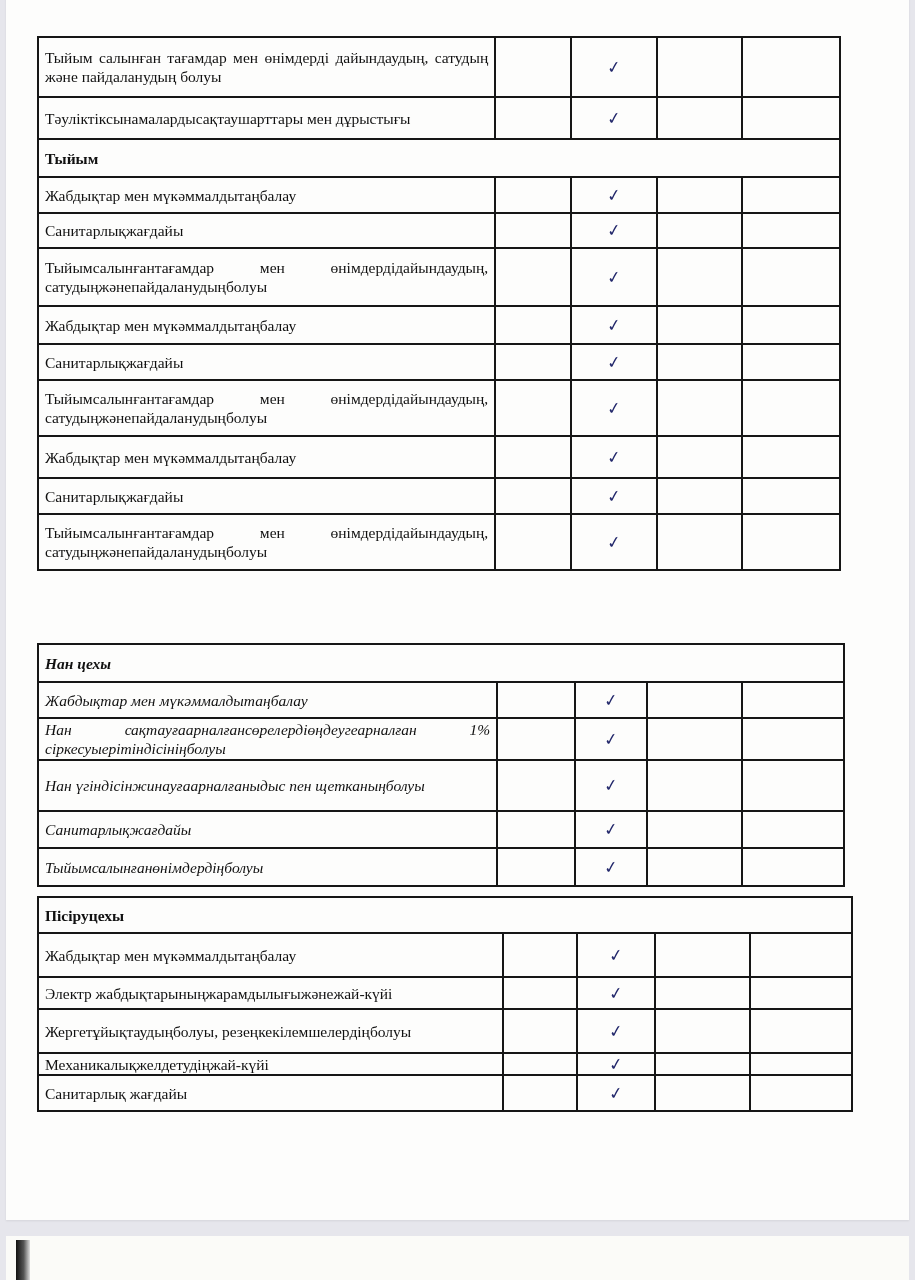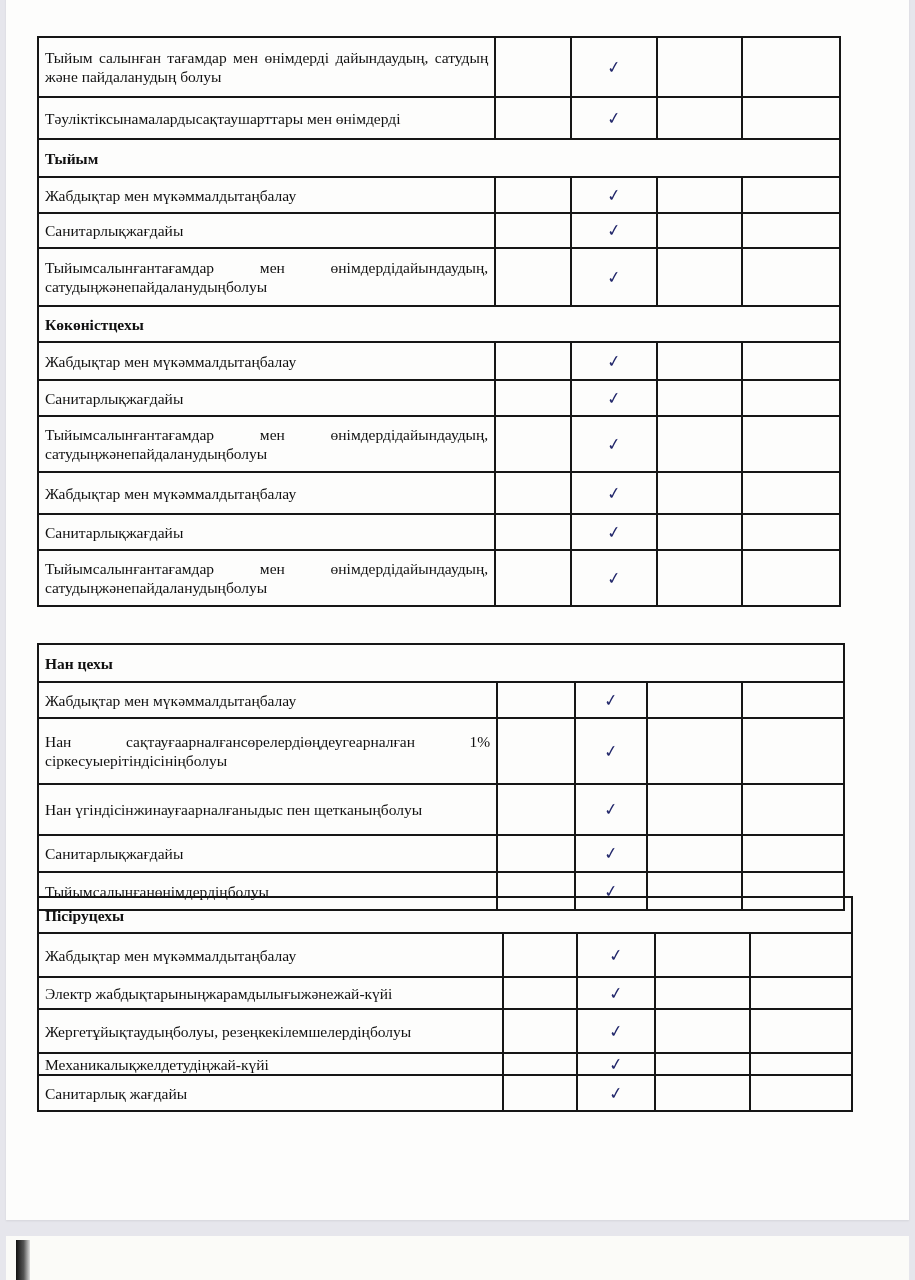--- a/index.html
+++ b/index.html
@@ -33,21 +33,21 @@
     td.label { text-align: justify; text-align-last: left; }
     td.label.wrap { text-align-last: left; }
     td.section { font-weight: bold; padding-top: 2px; }
     td.mark { text-align: center; padding: 0; position: relative; }
     .check {
       display: inline-block; font-family: "DejaVu Sans", sans-serif;
       font-size: 17px; color: #23286b; transform: rotate(-8deg);
       line-height: 1;
     }
     #t1 { left: 37px; top: 36px; width: 804px; }
-    #t2 { left: 37px; top: 643px; width: 808px; }
+    #t2 { left: 37px; top: 643px; width: 808px; font-style: italic; }
     #t3 { left: 37px; top: 896px; width: 816px; border-radius: 22px; }
     #t1 col.c0 { width: 458px; }
     #t1 col.c1 { width: 76px; }
     #t1 col.c2 { width: 86px; }
     #t1 col.c3 { width: 86px; }
     #t1 col.c4 { width: 98px; }
     #t2 col.c0 { width: 460px; }
     #t2 col.c1 { width: 78px; }
     #t2 col.c2 { width: 72px; }
     #t2 col.c3 { width: 96px; }
@@ -77,21 +77,21 @@
     </colgroup>
   <tbody>
     <tr style="height:60px">
       <td class="label wrap">Тыйым салынған тағамдар мен өнімдерді дайындаудың, сатудың және пайдаланудың болуы</td>
       <td class="mark"></td>
       <td class="mark"><span class="check">✓</span></td>
       <td class="mark"></td>
       <td class="mark"></td>
     </tr>
     <tr style="height:42px">
-      <td class="label">Тәуліктіксынамалардысақтаушарттары мен өнімдерді</td>
+      <td class="label">Тәуліктіксынамалардысақтаушарттары мен дұрыстығы</td>
       <td class="mark"></td>
       <td class="mark"><span class="check">✓</span></td>
       <td class="mark"></td>
       <td class="mark"></td>
     </tr>
     <tr style="height:38px">
       <td class="section" colspan="5">Тыйым</td>
     </tr>
     <tr style="height:36px">
       <td class="label">Жабдықтар мен мүкәммалдытаңбалау</td>
@@ -106,23 +106,20 @@
       <td class="mark"><span class="check">✓</span></td>
       <td class="mark"></td>
       <td class="mark"></td>
     </tr>
     <tr style="height:58px">
       <td class="label wrap">Тыйымсалынғантағамдар мен өнімдердідайындаудың, сатудыңжәнепайдаланудыңболуы</td>
       <td class="mark"></td>
       <td class="mark"><span class="check">✓</span></td>
       <td class="mark"></td>
       <td class="mark"></td>
-    </tr>
-    <tr style="height:36px">
-      <td class="section" colspan="5">Көкөністцехы</td>
     </tr>
     <tr style="height:38px">
       <td class="label">Жабдықтар мен мүкәммалдытаңбалау</td>
       <td class="mark"></td>
       <td class="mark"><span class="check">✓</span></td>
       <td class="mark"></td>
       <td class="mark"></td>
     </tr>
     <tr style="height:36px">
       <td class="label">Санитарлықжағдайы</td>
@@ -174,21 +171,21 @@
     <tr style="height:38px">
       <td class="section" colspan="5">Нан цехы</td>
     </tr>
     <tr style="height:36px">
       <td class="label">Жабдықтар мен мүкәммалдытаңбалау</td>
       <td class="mark"></td>
       <td class="mark"><span class="check">✓</span></td>
       <td class="mark"></td>
       <td class="mark"></td>
     </tr>
-    <tr style="height:66px">
+    <tr style="height:42px">
       <td class="label wrap">Нан сақтауғаарналғансөрелердіөңдеугеарналған 1% сіркесуыерітіндісініңболуы</td>
       <td class="mark"></td>
       <td class="mark"><span class="check">✓</span></td>
       <td class="mark"></td>
       <td class="mark"></td>
     </tr>
     <tr style="height:51px">
       <td class="label">Нан үгіндісінжинауғаарналғаныдыс пен щетканыңболуы</td>
       <td class="mark"></td>
       <td class="mark"><span class="check">✓</span></td>

